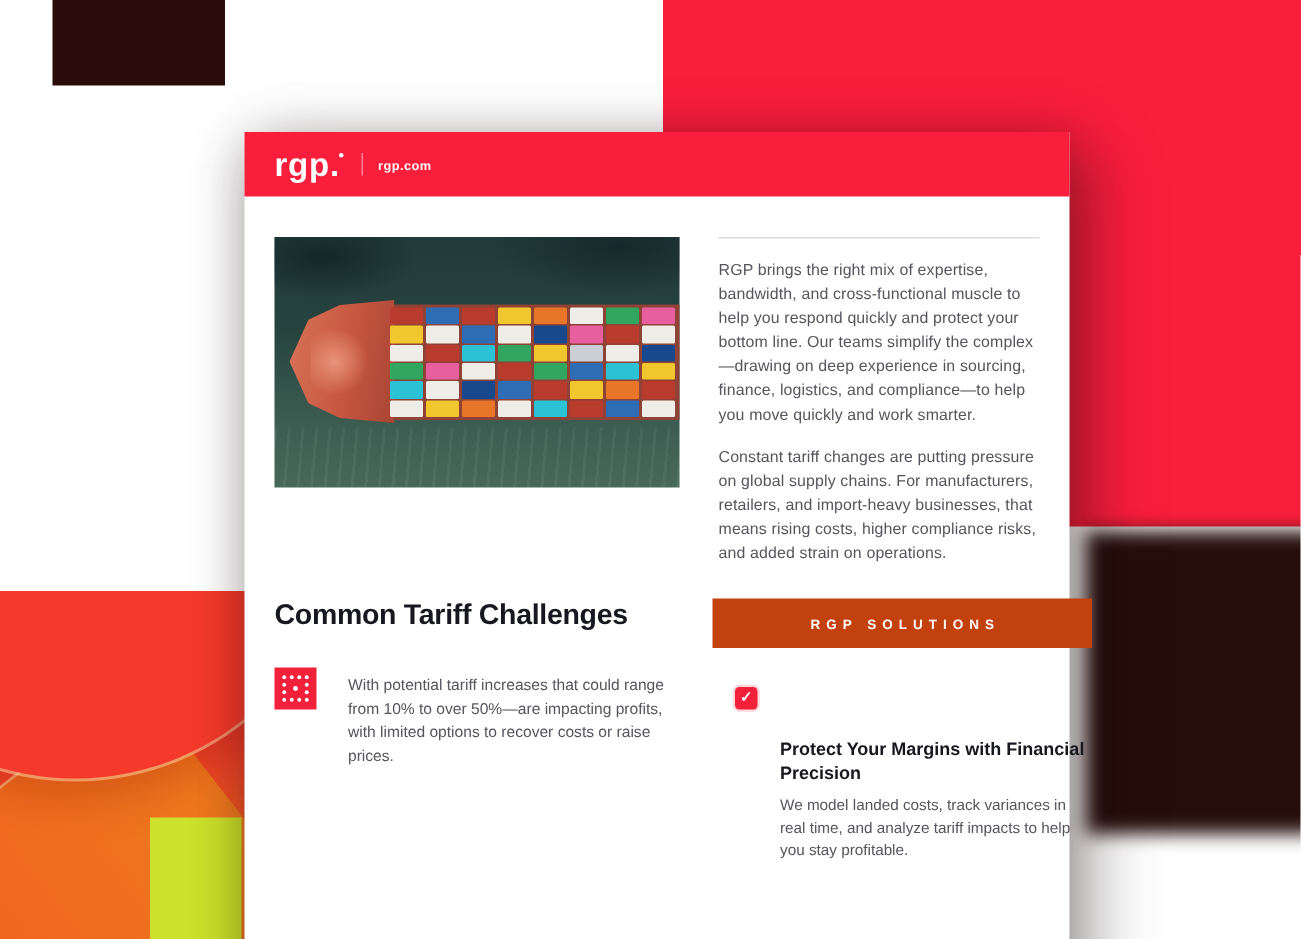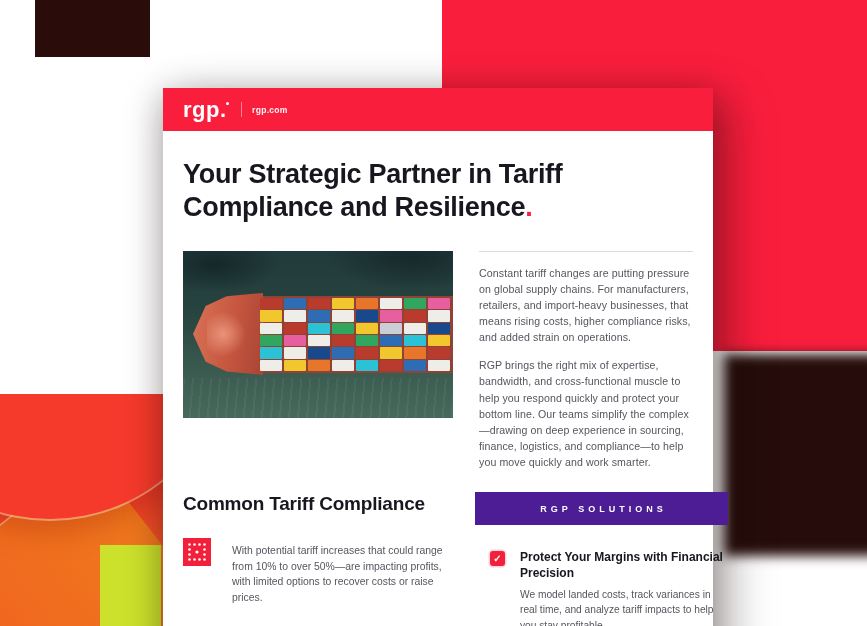--- a/index.html
+++ b/index.html
@@ -116,34 +116,34 @@
   .challenge-item:first-of-type { margin-top:17px; }
   .chal-icon { width:28px; height:28px; flex:none; position:relative; }
   .chal-icon.red { background:#f2203a; }
   .chal-icon svg { position:absolute; left:5px; top:5px; }
   .chal-text { margin-left:21px; }
   .chal-title { font-size:12px; font-weight:700; color:#17171f; }
   .chal-body { margin-top:5px; font-size:10.4px; line-height:1.5; color:#55555e; width:212px; }
 
   .solutions-col { margin-left:32px; flex:1; }
   .solutions-banner {
-    height:33px; background:#4c1d95; display:flex; align-items:center; justify-content:center;
+    height:33px; background:#c2410c; display:flex; align-items:center; justify-content:center;
   }
   .solutions-banner span {
     color:#fff; font-size:9px; font-weight:700; letter-spacing:4px; padding-left:4px;
   }
   .solution-item { display:flex; margin-top:24px; padding-left:15px; }
   .checkbox {
     width:15px; height:15px; flex:none; background:#f2203a; border-radius:3px;
     display:flex; align-items:center; justify-content:center; margin-top:2px;
     box-shadow:0 0 0 1.5px rgba(250,30,61,0.18);
   }
   .checkbox span { color:#fff; font-size:10px; font-weight:700; line-height:1; }
   .sol-text { margin-left:15px; }
-  .sol-title { font-size:12px; font-weight:700; color:#17171f; line-height:1.35; width:205px; }
+  .sol-title { font-size:12px; font-weight:700; color:#17171f; line-height:1.35; width:205px;margin-top:35px; }
   .sol-body { margin-top:6px; font-size:10.2px; line-height:1.48; color:#55555e; width:208px; }
 </style>
 </head>
 <body>
 
 <div class="shape-dark-topleft"></div>
 <div class="shape-red-right"></div>
 <div class="shape-dark-right"></div>
 <div class="artwork">
   <div class="arc-band"></div>
@@ -153,24 +153,20 @@
 
 <div class="doc">
 
   <div class="doc-header">
     <span class="logo-text">rgp</span>
       <span class="logo-period">.</span>
     <span class="logo-divider"></span>
     <span class="logo-domain">rgp.com</span>
   </div>
 
-  <h1 class="doc-title">
-    <span>Your Strategic Partner in Tariff</span><br>
-    <span>Compliance and Resilience</span><span class="red-period">.</span>
-  </h1>
 
   <div class="content-row">
     <div class="ship-photo">
       <div class="ship-hull"></div>
       <div class="ship-bow"></div>
       <div class="ship-bays" id="ship-bays">
           <div class="bay">
             <div style="background: rgb(185, 59, 46);"></div>
             <div style="background: rgb(242, 199, 46);"></div>
             <div style="background: rgb(239, 237, 232);"></div>
@@ -231,30 +227,30 @@
             <div style="background: rgb(239, 237, 232);"></div>
             <div style="background: rgb(23, 73, 140);"></div>
             <div style="background: rgb(242, 199, 46);"></div>
             <div style="background: rgb(185, 59, 46);"></div>
             <div style="background: rgb(239, 237, 232);"></div>
           </div>
         </div>
       <div class="ripples"></div>
     </div>
     <div class="intro-col">
+      <p>RGP brings the right mix of expertise, bandwidth, and cross-functional muscle to help you respond quickly and protect your bottom line. Our teams simplify the complex—drawing on deep experience in sourcing, finance, logistics, and compliance—to help you move quickly and work smarter.</p>
       <p>Constant tariff changes are putting pressure on global supply chains. For manufacturers, retailers, and import-heavy businesses, that means rising costs, higher compliance risks, and added strain on operations.</p>
-      <p>RGP brings the right mix of expertise, bandwidth, and cross-functional muscle to help you respond quickly and protect your bottom line. Our teams simplify the complex—drawing on deep experience in sourcing, finance, logistics, and compliance—to help you move quickly and work smarter.</p>
     </div>
   </div>
 
   <div class="section-row">
 
     <div class="challenges-col">
       <div class="challenges-heading">
-        <span>Common Tariff Compliance</span><br>
+        <span>Common Tariff Challenges</span><br>
       </div>
 
       <div class="challenge-item">
         <div class="chal-icon red">
           <svg width="18" height="18" viewBox="0 0 18 18">
             <g fill="#ffffff">
               <circle cx="1.5" cy="1.5" r="1.3"></circle>
                 <circle cx="6.5" cy="1.5" r="1.3"></circle>
                 <circle cx="11.5" cy="1.5" r="1.3"></circle>
                 <circle cx="16.5" cy="1.5" r="1.3"></circle>

